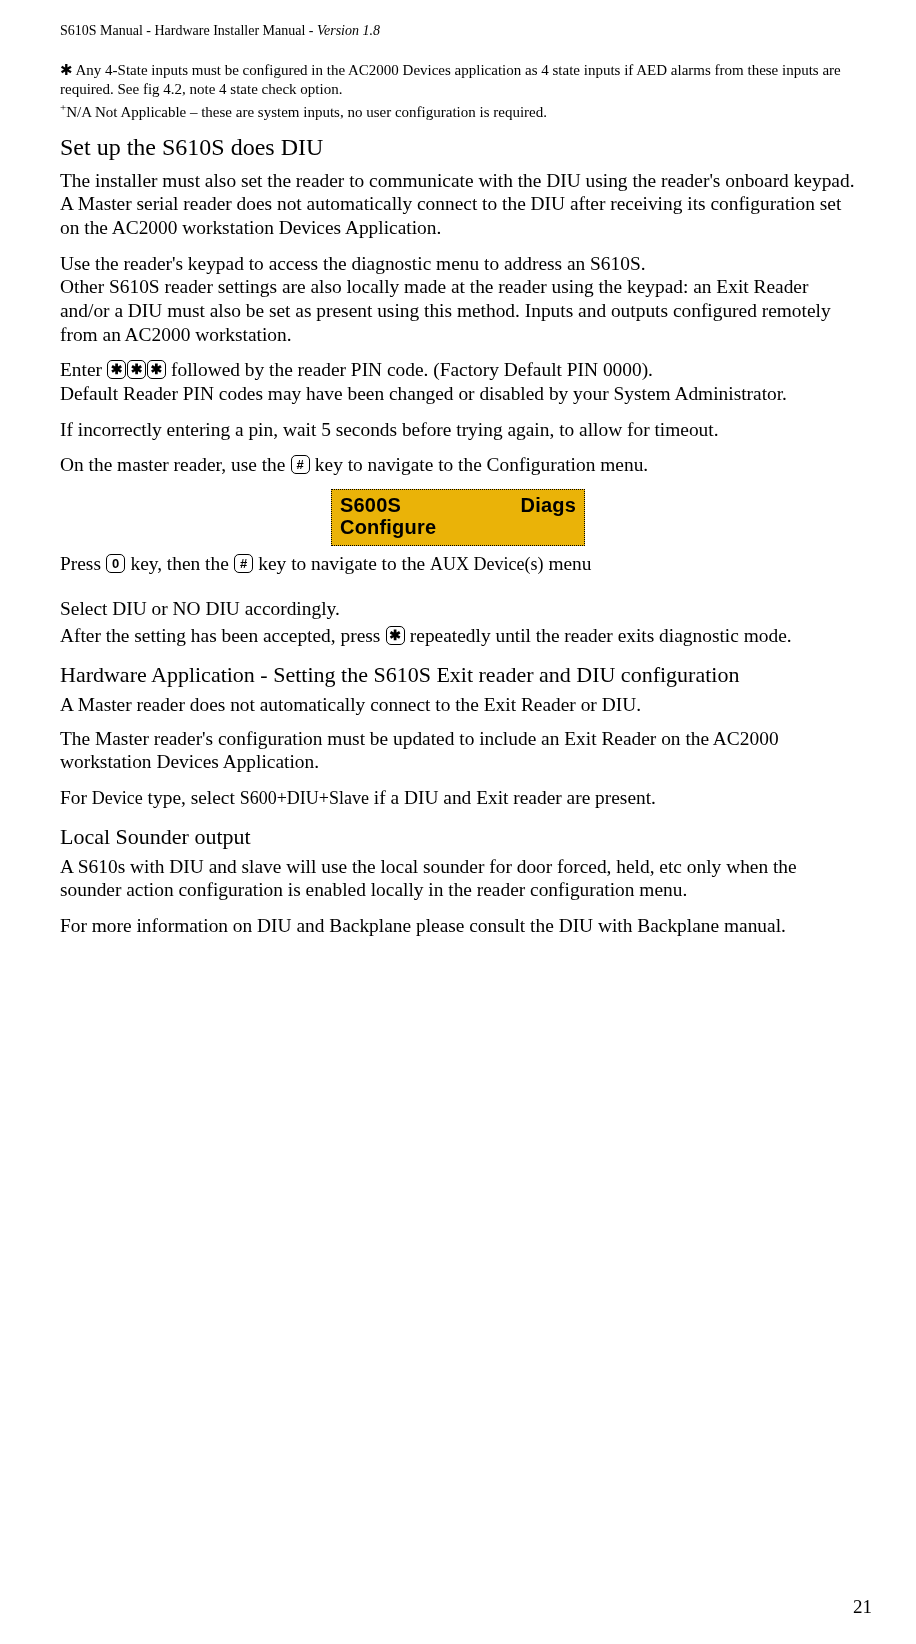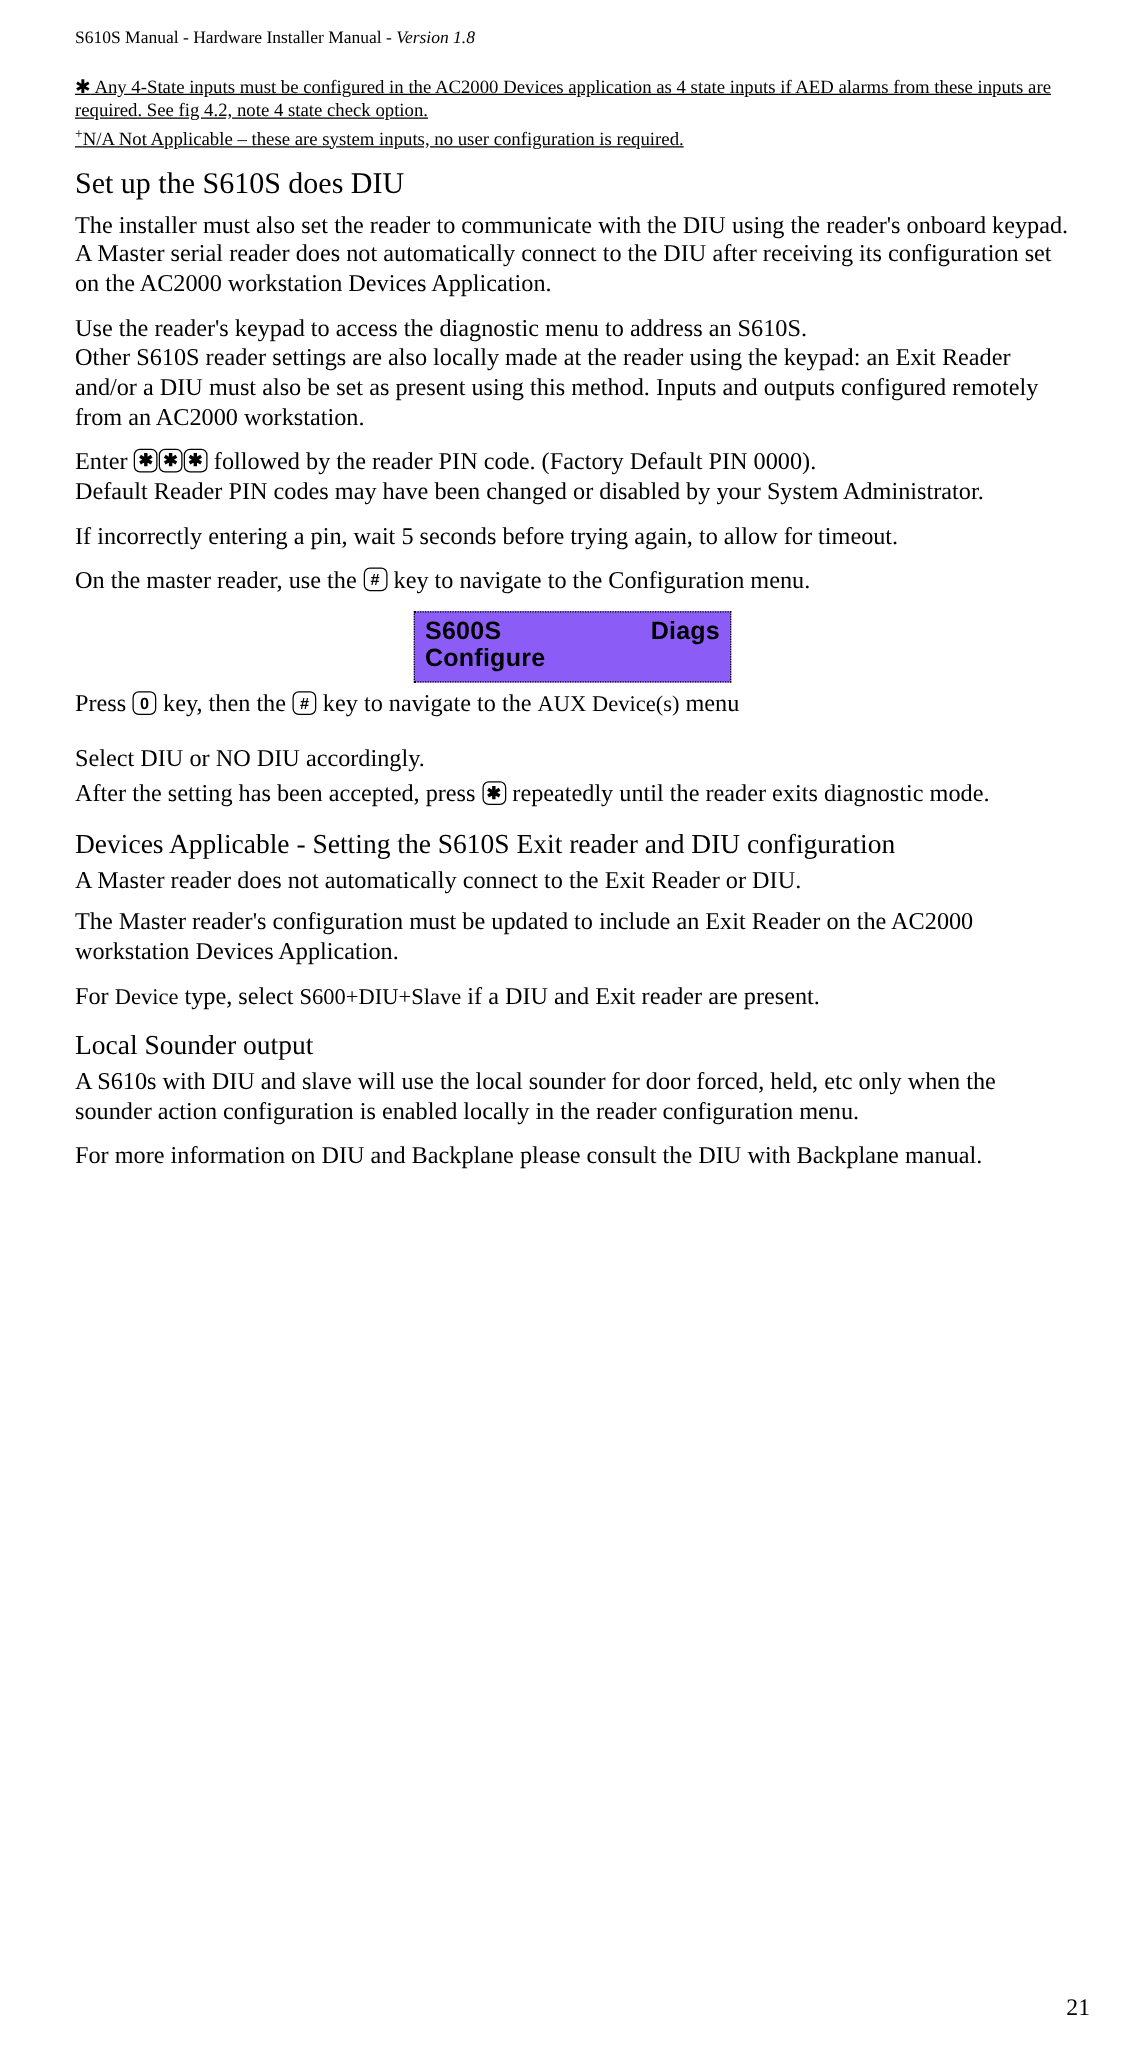--- a/index.html
+++ b/index.html
@@ -19,21 +19,20 @@
     position: relative;
   }
   .header {
     font-size: 14px;
     margin-bottom: 22px;
   }
   .note {
     font-size: 15px;
     line-height: 1.25;
     margin-bottom: 12px;
-    text-decoration: underline;
   }
   .sup {
     vertical-align: super;
     font-size: 11px;
   }
   .h1 {
     font-size: 24px;
     margin-bottom: 6px;
     font-weight: normal;
   }
@@ -70,21 +69,21 @@
   .display-wrapper {
     display: flex;
     justify-content: center;
     margin: 8px 0 6px 0;
   }
   .display {
     font-family: Arial, Helvetica, sans-serif;
     font-weight: bold;
     font-size: 20px;
     color: #000;
-    background: #8b5cf6;
+    background: #eab308;
     border: 1.2px dotted #000;
     padding: 4px 8px 6px 8px;
     width: 254px;
     box-sizing: border-box;
     line-height: 1.12;
     letter-spacing: 0.2px;
   }
   .display-row {
     display: flex;
     justify-content: space-between;
@@ -156,21 +155,21 @@
   </div>
 
   <div class="para" style="margin-bottom:4px;">Select DIU or NO DIU accordingly.</div>
 
   <div class="para">
     <span>After the setting has been accepted, press </span>
     <span class="key key-star">✱</span>
     <span> repeatedly until the reader exits diagnostic mode.</span>
   </div>
 
-  <div class="h2">Devices Applicable - Setting the S610S Exit reader and DIU configuration</div>
+  <div class="h2">Hardware Application - Setting the S610S Exit reader and DIU configuration</div>
   <div class="para" style="margin-bottom:10px;">A Master reader does not automatically connect to the Exit Reader or DIU.</div>
   <div class="para">The Master reader's configuration must be updated to include an Exit Reader on the AC2000 workstation Devices Application.</div>
   <div class="para">
     <span>For </span><span style="font-size:18px;">Device</span><span> type, select </span><span style="font-size:18px;">S600+DIU+Slave</span><span> if a DIU and Exit reader are present.</span>
   </div>
 
   <div class="h2">Local Sounder  output</div>
   <div class="para">A S610s with DIU and slave will use the local sounder for door forced, held, etc only when the sounder action configuration is enabled locally in the reader configuration menu.</div>
   <div class="para">For more information on DIU and Backplane please consult the DIU with Backplane manual.</div>
 

